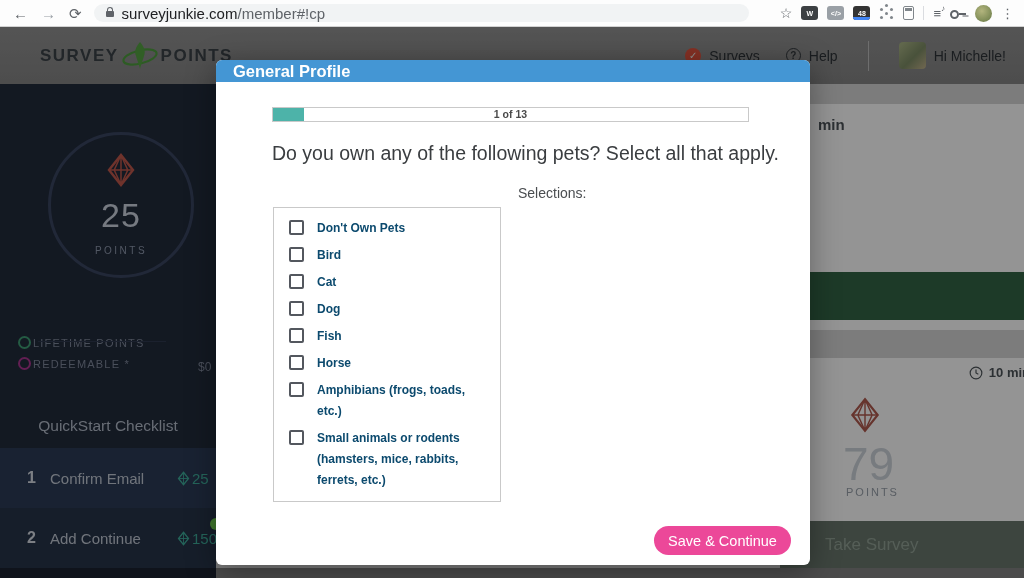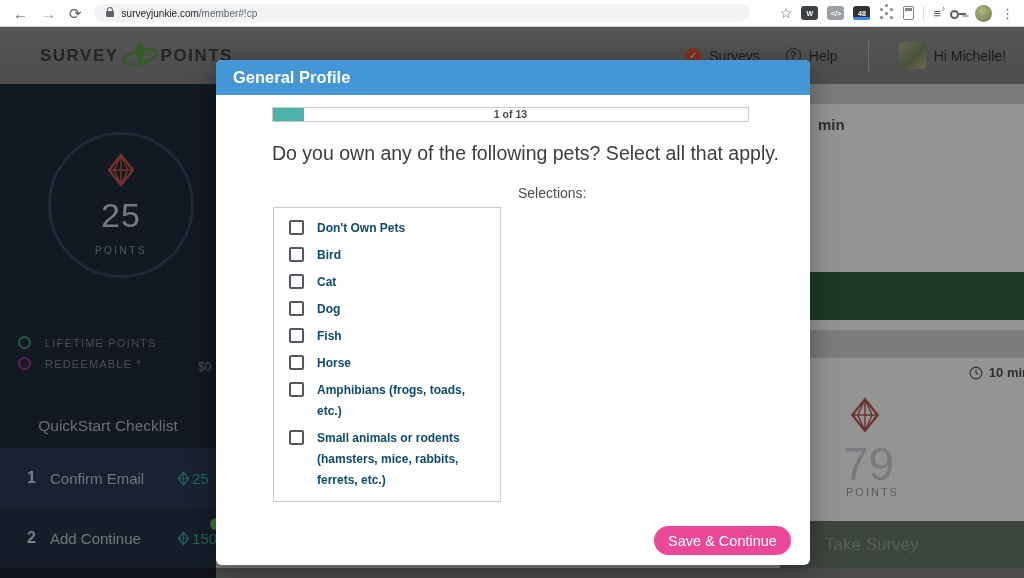--- a/index.html
+++ b/index.html
@@ -9,21 +9,21 @@
   
   .chrome { position:absolute; left:0; top:0; width:1024px; height:27px; background:#fdfdfd;
             border-bottom:1px solid #d2d2d2; display:flex; align-items:center; z-index:200; }
   .nav-ic { font-size:15px; color:#5f6368; margin-left:13px; cursor:default; line-height:1; }
   .nav-ic.fwd { color:#9aa0a6; }
   .urlpill { margin-left:12px; width:655px; height:18px; border-radius:9px; background:#f1f3f4;
              display:flex; align-items:center; padding:0 10px; }
   .lock { position:relative; width:8px; height:6px; background:#5f6368; border-radius:1px; margin:2px 8px 0 2px; }
   .lock::before { content:''; position:absolute; left:1px; top:-4px; width:4px; height:4px;
                   border:1.5px solid #5f6368; border-bottom:none; border-radius:3px 3px 0 0; }
-  .url { font-size:10px; color:#202124; white-space:nowrap; }
+  .url { font-size:15px; color:#202124; white-space:nowrap; }
   .url .path { color:#5f6368; }
   .chrome-right { margin-left:auto; display:flex; align-items:center; gap:9px; padding-right:10px; }
   .star { font-size:14px; color:#5f6368; }
   .extb { width:17px; height:14px; border-radius:3px; color:#fff; font-size:7px; font-weight:bold;
           display:flex; align-items:center; justify-content:center; }
   .extb.w { background:#3c4043; }
   .extb.code { background:#9aa0a6; }
   .extb.count { background:#333; position:relative; overflow:hidden; }
   .extb.count::after { content:''; position:absolute; left:0; right:0; bottom:0; height:3px; background:#4285f4; }
   .dots5 { width:3px; height:3px; border-radius:50%; background:#80868b; margin:4px 6px;
@@ -58,21 +58,21 @@
   .h-avatar { width:27px; height:27px; border-radius:4px;
               background:linear-gradient(135deg,#a6b183 10%,#7e8d66 55%,#c2b28c); }
   .greeting { font-size:14px; color:#2e3338; }
 
   .sidebar { position:absolute; left:0; top:57px; width:216px; height:494px; background:#222b3c; }
   .pts-circle { position:absolute; left:48px; top:48px; width:146px; height:146px; border-radius:50%;
                 border:3px solid #3a4661; display:flex; flex-direction:column; align-items:center; padding-top:17px; }
   .gem { display:inline-block; }
   .pts-num { font-size:34px; font-weight:300; color:#ccd3df; letter-spacing:1px; margin-top:8px; }
   .pts-lbl { font-size:10px; letter-spacing:2.5px; color:#8e99ad; margin-top:10px; }
-  .side-row { position:absolute; left:18px; display:flex; align-items:center; gap:14px; }
+  .side-row { position:absolute; left:18px; display:flex; align-items:center; gap:2px; }
   .oring { width:13px; height:13px; border-radius:50%; border:2px solid; }
   .side-lbl { font-size:11px; letter-spacing:1.2px; color:#7f889b; }
   .side-div { position:absolute; left:38px; top:257px; width:128px; height:1px; background:#2f3950; }
   .side-val { position:absolute; left:198px; top:276px; font-size:12px; color:#7f889b; white-space:nowrap; }
   .qs-title { position:absolute; left:0; top:333px; width:216px; text-align:center; font-size:15.5px; color:#b3bcca; }
   .qs-rows { position:absolute; left:0; top:364px; width:216px; }
   .qs-row { position:relative; height:60px; display:flex; align-items:center; }
   .qs-row.r0 { background:#2c3c57; }
   .qs-row.r1 { background:#263449; }
   .qs-num { margin-left:27px; width:18px; font-size:16px; font-weight:bold; color:#d6dbe4; }
@@ -92,21 +92,21 @@
   .cardB-gem { position:absolute; left:66px; top:38px; color:#b05a4e; }
   .cardB-num { position:absolute; left:63px; top:79px; font-size:46px; font-weight:200; color:#ced4db; }
   .cardB-pts { position:absolute; left:66px; top:128px; font-size:11px; letter-spacing:2px; color:#99a1ab; }
   .cardB-btn { position:absolute; left:0; top:163px; width:100%; height:47px; background:#69776d;
                line-height:47px; padding-left:45px; font-size:17px; color:#93a296; }
   .foot-strip { position:absolute; left:216px; right:0; top:541px; height:10px; background:#828282; }
 
   
   .modal { position:absolute; left:216px; top:33px; width:594px; height:505px; background:#fff;
            border-radius:6px; z-index:100; box-shadow:0 6px 30px rgba(0,0,0,0.35); }
-  .m-head { height:35px; background:#4496d4; border-radius:6px 6px 0 0; display:flex; align-items:center; }
+  .m-head { height:22px; background:#4496d4; border-radius:6px 6px 0 0; display:flex; align-items:center; }
   .m-title { color:#fff; font-size:16.5px; font-weight:600; margin-left:17px; }
   .m-progress { position:absolute; left:56px; top:47px; width:477px; height:15px; border:1px solid #c9c9c9;
                 background:#fff; }
   .m-progress-fill { position:absolute; left:0; top:0; bottom:0; background:#4db3a9; }
   .m-progress-lbl { position:absolute; inset:0; text-align:center; line-height:13px; font-size:10.5px;
                     font-weight:bold; color:#4a4a4a; }
   .m-question { position:absolute; left:56px; top:82px; font-size:19.5px; color:#3a3d40; }
   .m-selections { position:absolute; left:302px; top:125px; font-size:14px; color:#4a4d50; }
   .m-options { position:absolute; left:57px; top:147px; width:228px; height:295px; border:1px solid #c9c9c9;
                padding:7px 0 0 0; }

